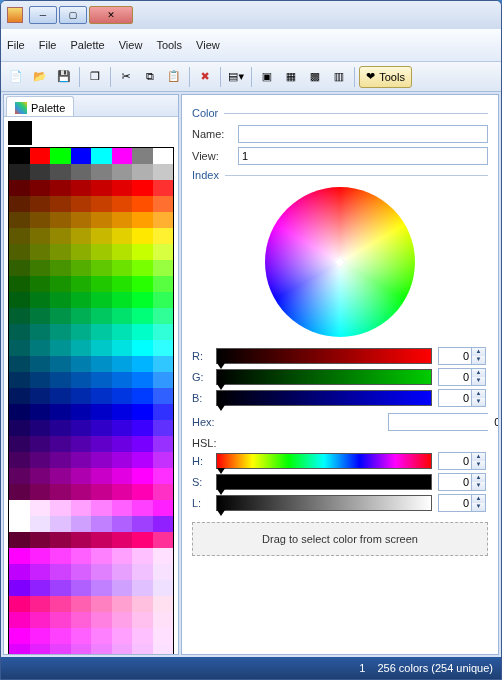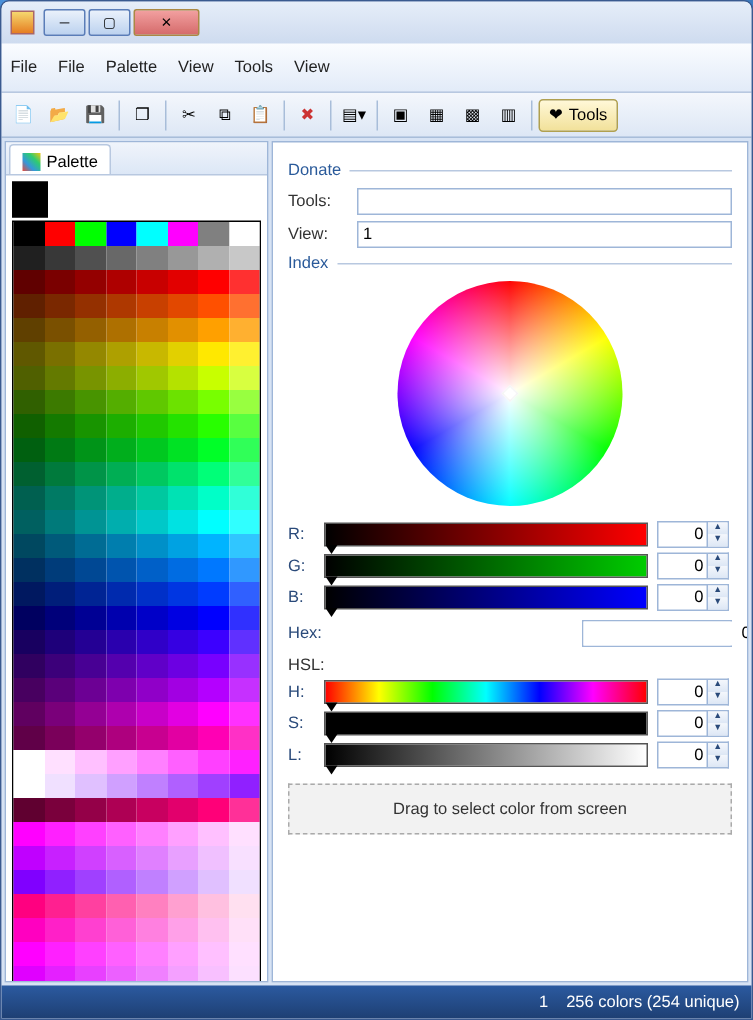--- a/index.html
+++ b/index.html
@@ -368,23 +368,23 @@
             <div class="pcell" style="background: rgb(240, 128, 255);"></div>
             <div class="pcell" style="background: rgb(244, 160, 255);"></div>
             <div class="pcell" style="background: rgb(248, 192, 255);"></div>
             <div class="pcell" style="background: rgb(252, 224, 255);"></div>
           </div>
     </div>
   </div>
 
   <div class="panel right">
     <div class="right-body">
-      <div class="section-title">Donate</div>
+      <div class="section-title">Color</div>
       <div class="field-row">
-        <label>Tools:</label>
+        <label>Name:</label>
         <input type="text" value="" style="">
       </div>
       <div class="field-row">
         <label>View:</label>
         <input type="text" value="1" style="">
       </div>
       <div class="section-title">Index</div>
       <div class="color-wheel-wrap">
         <div class="color-wheel">
               <div class="wheel-marker"></div>

